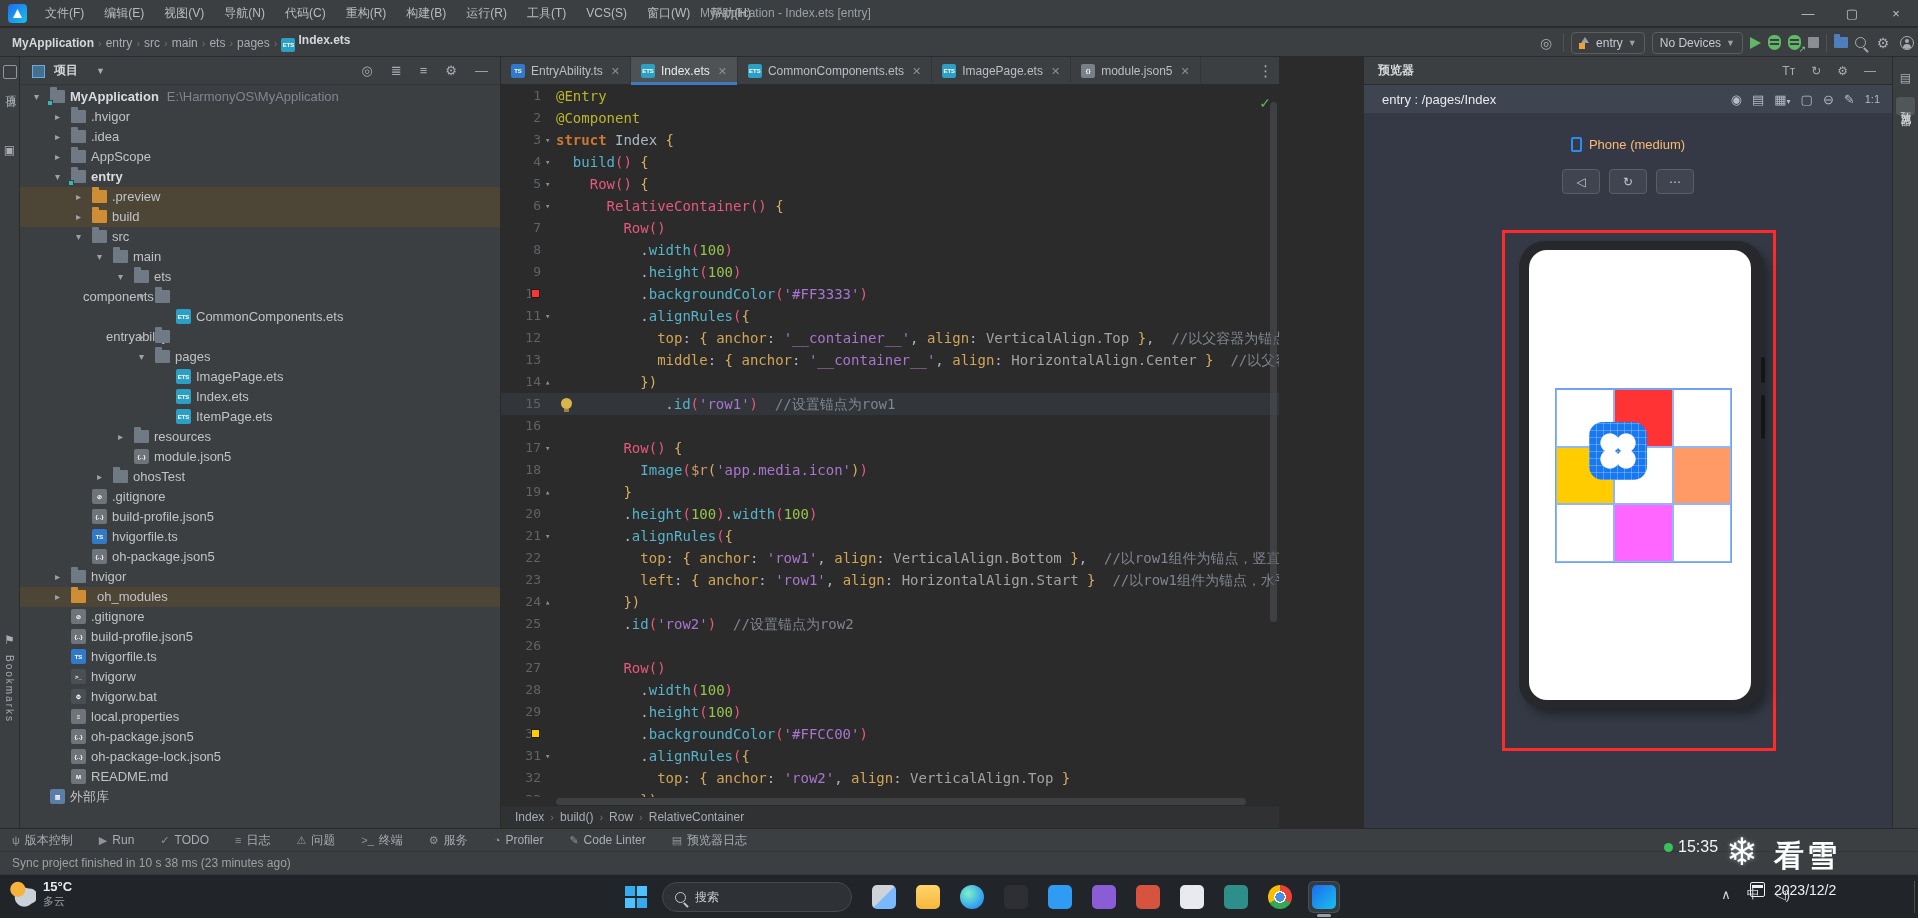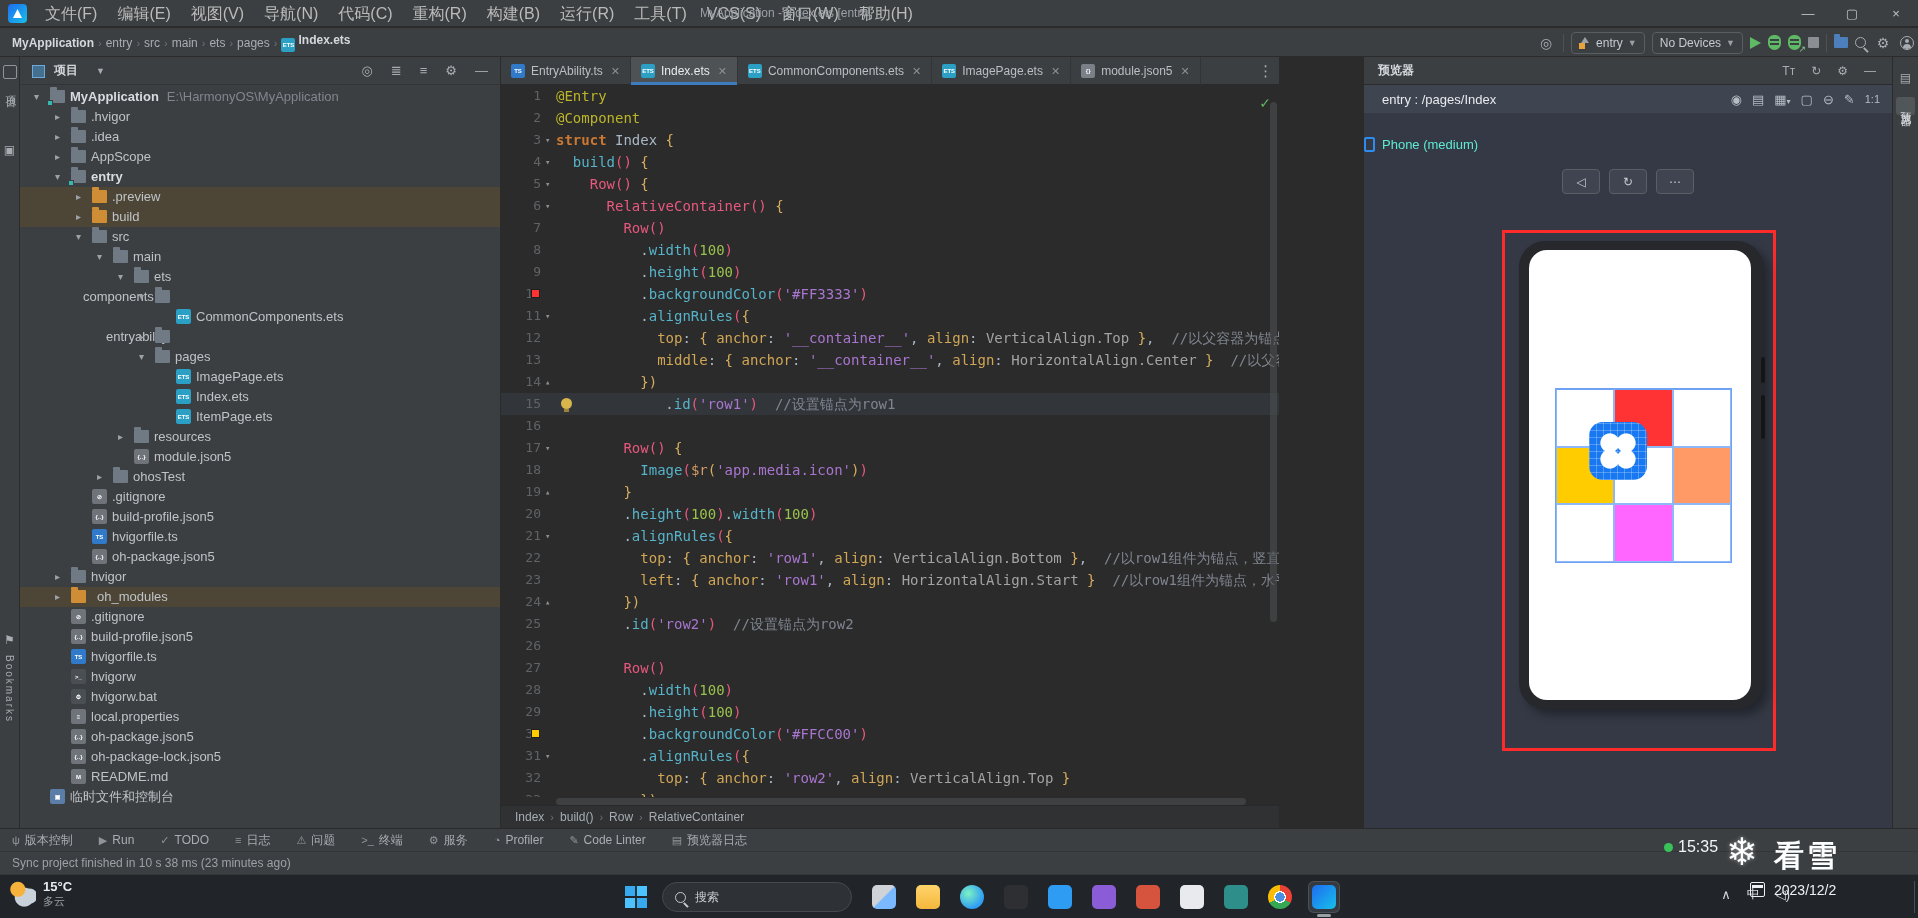--- a/index.html
+++ b/index.html
@@ -8,21 +8,21 @@
   .abs { position:absolute; }
   #stage { position:relative; width:1918px; height:918px; background:#2b2b2b; }
 
   
   #titlebar { left:0; top:0; width:1918px; height:27px; background:#3c3f41; border-bottom:1px solid #2b2b2b; }
   #logo { left:8px; top:4px; width:19px; height:19px; border-radius:4px;
     background:linear-gradient(135deg,#1e6cf0,#17c0ea); }
   #logo:after{ content:""; position:absolute; left:5px; top:5px; width:9px; height:9px;
     background:#fff; clip-path:polygon(50% 0,100% 100%,0 100%); }
   #menu { left:36px; top:0; height:27px; display:flex; align-items:center; gap:2px; }
-  .menu-item { color:#bbbbbb; font-size:16px; padding:0 9px; height:27px; line-height:27px; cursor:default; }
+  .menu-item { color:#bbbbbb; font-size:12px; padding:0 9px; height:27px; line-height:27px; cursor:default; }
   #win-title { top:6px; left:700px; color:#9aa0a6; font-size:12px; }
   #win-controls { right:0; top:0; height:27px; display:flex; }
   .winbtn { width:44px; height:27px; color:#bfc3c7; font-size:13px; text-align:center; line-height:27px; }
 
   
   #toolbar { left:0; top:28px; width:1918px; height:29px; background:#3c3f41; border-bottom:1px solid #2b2b2b; }
   #crumbs { left:12px; top:0; height:29px; display:flex; align-items:center; gap:4px; font-size:12px; color:#a7adb3; }
   .crumb-sep { color:#6f7479; font-size:11px; }
   .crumb.first, .crumb.last { color:#d4d8dc; font-weight:bold; }
   #toolbar-right { right:4px; top:0; height:29px; display:flex; align-items:center; gap:7px; }
@@ -107,21 +107,21 @@
 
   
   #preview { left:1364px; top:57px; width:528px; height:771px; background:#343945; overflow:hidden; }
   #pv-header { left:0; top:0; width:100%; height:28px; background:#3c3f41; border-bottom:1px solid #2b2b2b; display:flex; align-items:center; }
   #pv-title { color:#d4d8dc; font-size:12px; margin-left:14px; font-weight:bold; flex:1; }
   .pv-hic { color:#a7adb3; font-size:12px; margin-right:16px; }
   #pv-pagebar { position:absolute; left:0; top:28px; width:100%; height:28px; background:#3e4450; display:flex; align-items:center; }
   #pv-page { color:#e8eaed; font-size:13px; margin-left:18px; flex:1; }
   .pv-ic { color:#b6bcc4; font-size:13px; margin-right:10px; }
   #pv-ratio { color:#b6bcc4; font-size:11px; margin-right:12px; }
-  #device-row { position:absolute; left:0; top:80px; width:100%; text-align:left; color:#5eead4; font-size:13px; }
+  #device-row { position:absolute; left:0; top:80px; width:100%; text-align:center; color:#fdba74; font-size:13px; }
   .phoneicon { display:inline-block; width:11px; height:15px; border:2px solid #2d8cf0; border-radius:2px; vertical-align:-3px; margin-right:7px; position:relative; }
   #pv-buttons { position:absolute; left:0; top:112px; width:100%; display:flex; justify-content:center; gap:9px; }
   .pvbtn { width:38px; height:25px; border:1px solid #5a5f66; border-radius:4px; background:#3f4450;
     color:#c6cbd1; font-size:12px; display:flex; align-items:center; justify-content:center; }
   #redrect { position:absolute; left:138px; top:173px; width:274px; height:521px; border:3px solid #ff2b2b; }
   #phone { position:absolute; left:155px; top:184px; width:244px; height:468px; background:#26282c;
     border-radius:26px; box-shadow:6px 6px 10px rgba(0,0,0,.35); }
   #screen { position:absolute; left:10px; top:9px; width:222px; height:450px; background:#ffffff; border-radius:18px; overflow:hidden; }
   .sidebtn { position:absolute; right:-2px; width:4px; background:#141517; border-radius:2px; }
   #grid { position:absolute; left:26px; top:138px; width:177px; height:175px; display:grid;
@@ -339,21 +339,21 @@
     <span class="fbadge" style="left:51px;background:#4a4f54;">⚙</span><span class="tlabel" style="margin-left:71px">hvigorw.bat</span></div>
         <div class="trow">
     <span class="fbadge" style="left:51px;background:#6e747a;">≡</span><span class="tlabel" style="margin-left:71px">local.properties</span></div>
         <div class="trow">
     <span class="fbadge" style="left:51px;background:#6e747a;">{..}</span><span class="tlabel" style="margin-left:71px">oh-package.json5</span></div>
         <div class="trow">
     <span class="fbadge" style="left:51px;background:#6e747a;">{..}</span><span class="tlabel" style="margin-left:71px">oh-package-lock.json5</span></div>
         <div class="trow">
     <span class="fbadge" style="left:51px;background:#6e747a;">M</span><span class="tlabel" style="margin-left:71px">README.md</span></div>
         <div class="trow">
-    <span class="fbadge" style="left:30px;background:#5a7ea8;">▣</span><span class="tlabel" style="margin-left:50px">临时文件和控制台</span></div>
+    <span class="fbadge" style="left:30px;background:#5a7ea8;">▥</span><span class="tlabel" style="margin-left:50px">外部库</span></div>
       </div>
   </div>
 
   <div id="editor" class="abs">
     <div id="tabbar" class="abs">
         <span class="tab">
     <span class="fbadge" style="position:static;display:inline-flex;background:#3179c9;width:14px;height:14px;">TS</span>
     EntryAbility.ts<span class="x">✕</span></span>
         <span class="tab active">
     <span class="fbadge" style="position:static;display:inline-flex;background:#2b9fc4;width:14px;height:14px;">ETS</span>

